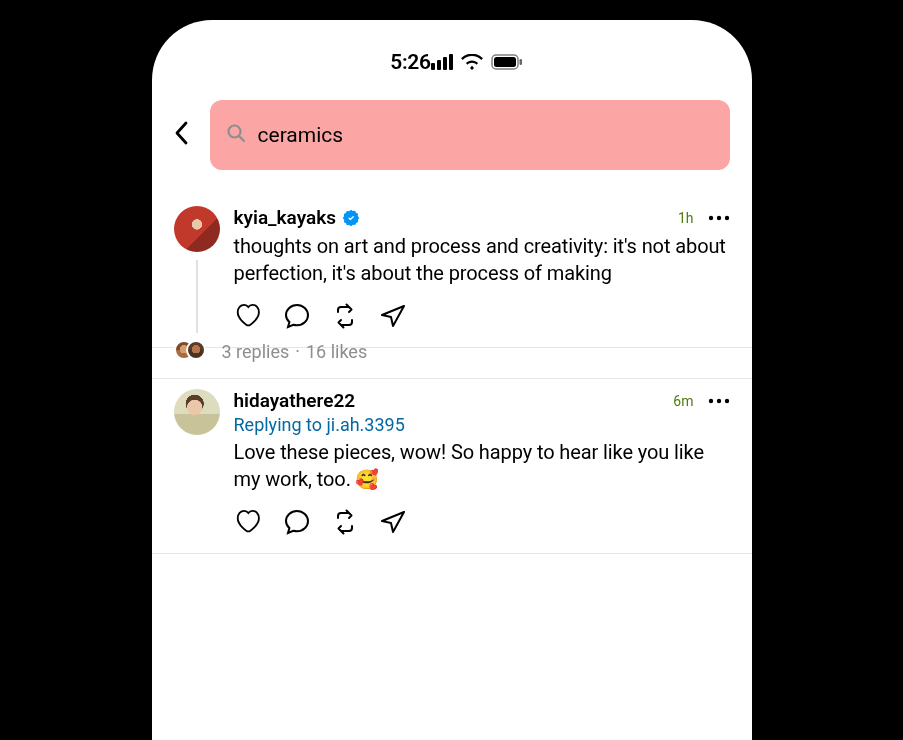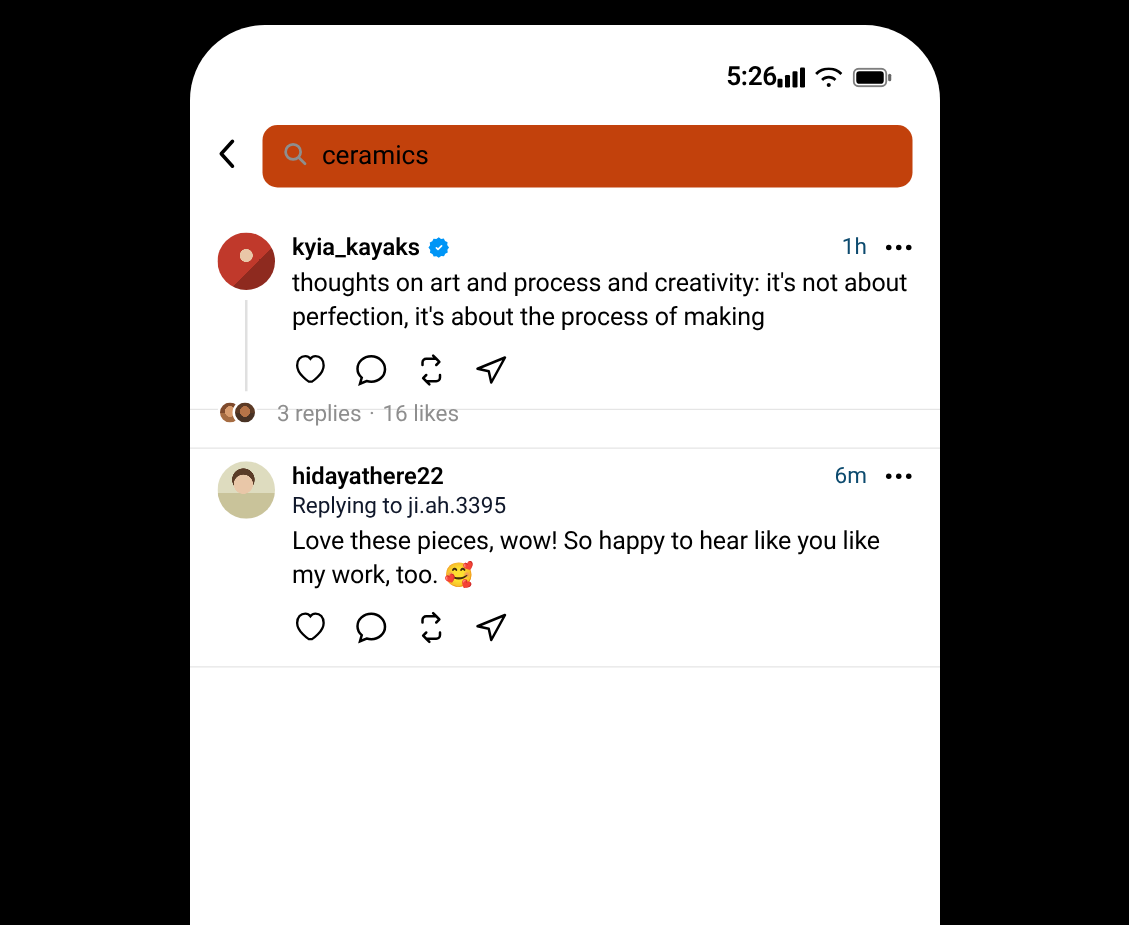--- a/index.html
+++ b/index.html
@@ -14,21 +14,21 @@
   .phone {
     width: 600px;
     background: #fff;
     border-radius: 60px 60px 0 0;
     overflow: hidden;
     position: relative;
     padding-top: 16px;
   }
   .status-bar {
     display: flex;
-    justify-content: flex-end;
+    justify-content: center;
     align-items: center;
     padding: 14px 38px 8px 48px;
   }
   .status-time {
     font-size: 21px;
     font-weight: 600;
     letter-spacing: -0.3px;
   }
   .status-icons {
     display: flex;
@@ -44,25 +44,25 @@
   .wifi svg, .battery svg { display:block; }
   .search-row {
     display:flex;
     align-items:center;
     padding: 18px 22px 14px 22px;
     gap: 16px;
   }
   .back-chevron { width: 20px; flex-shrink:0; }
   .search-field {
     flex:1;
-    background:#c2410c;
+    background:#fca5a5;
     border-radius: 12px;
     display:flex;
     align-items:center;
-    padding: 13px 16px;
+    padding: 23px 16px;
     gap: 12px;
   }
   .search-icon { color:#8e8e8e; flex-shrink:0;}
   .search-text { font-size: 21px; color:#000; }
   .feed { padding: 12px 0 0 0; }
   .post {
     padding: 10px 22px 14px 22px;
     border-bottom: 1px solid #e5e5e5;
   }
   .post-row { display:flex; gap: 14px; }
@@ -81,23 +81,23 @@
                 radial-gradient(circle at 45% 32%, #5a3c28 0 22%, transparent 23%),
                 linear-gradient(180deg, #dedcbf 0 55%, #c9c39a 55% 100%);
   }
   .post-body { flex:1; min-width:0; }
   .post-header {
     display:flex; align-items:center;
   }
   .username { font-size: 19px; font-weight:600; color:#000;}
   .verified { margin-left:6px; display:inline-flex; }
   .spacer { flex:1; }
-  .timestamp { font-size: 18px; color:#0c4a6e; margin-right: 14px;}
+  .timestamp { font-size: 14px; color:#4d7c0f; margin-right: 14px;}
   .more-dots { color:#000; line-height:0;}
-  .reply-to { font-size: 18px; color:#0f172a; margin-top:2px; }
+  .reply-to { font-size: 18px; color:#0369a1; margin-top:2px; }
   .post-text {
     font-size: 20px;
     line-height: 1.35;
     color:#000;
     margin-top: 4px;
     letter-spacing: -0.1px;
   }
   .emoji { font-size: 19px; }
   .actions {
     display:flex;

